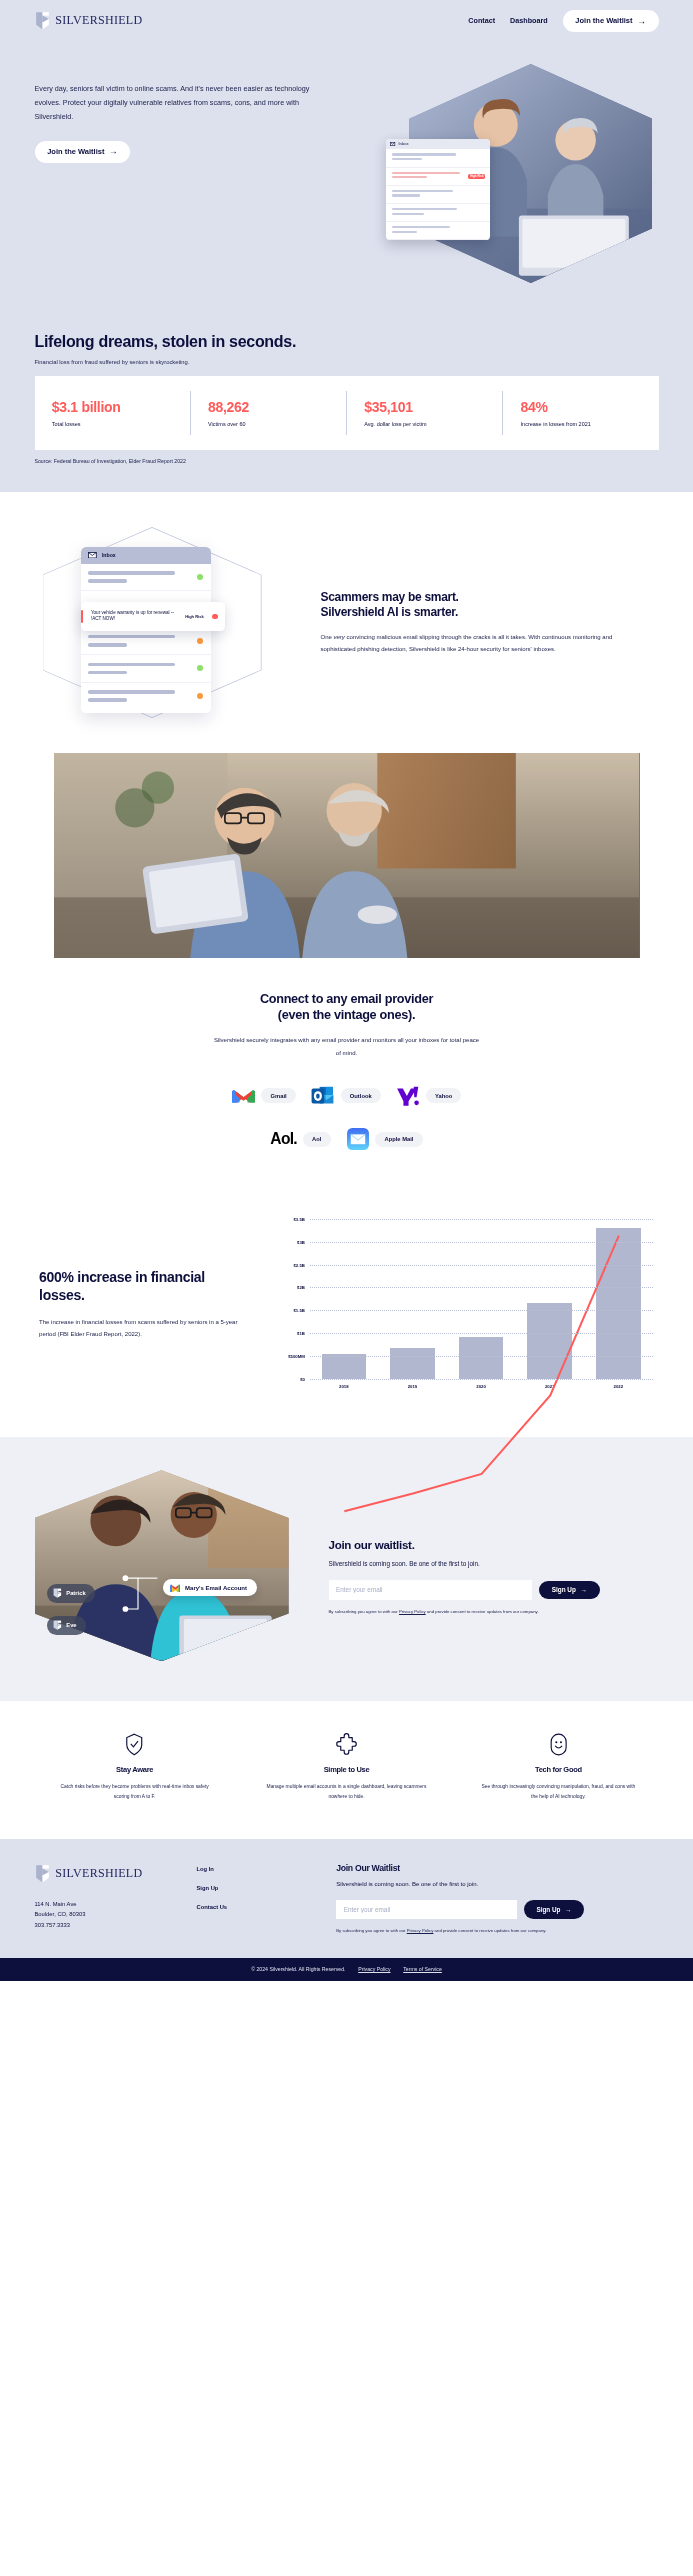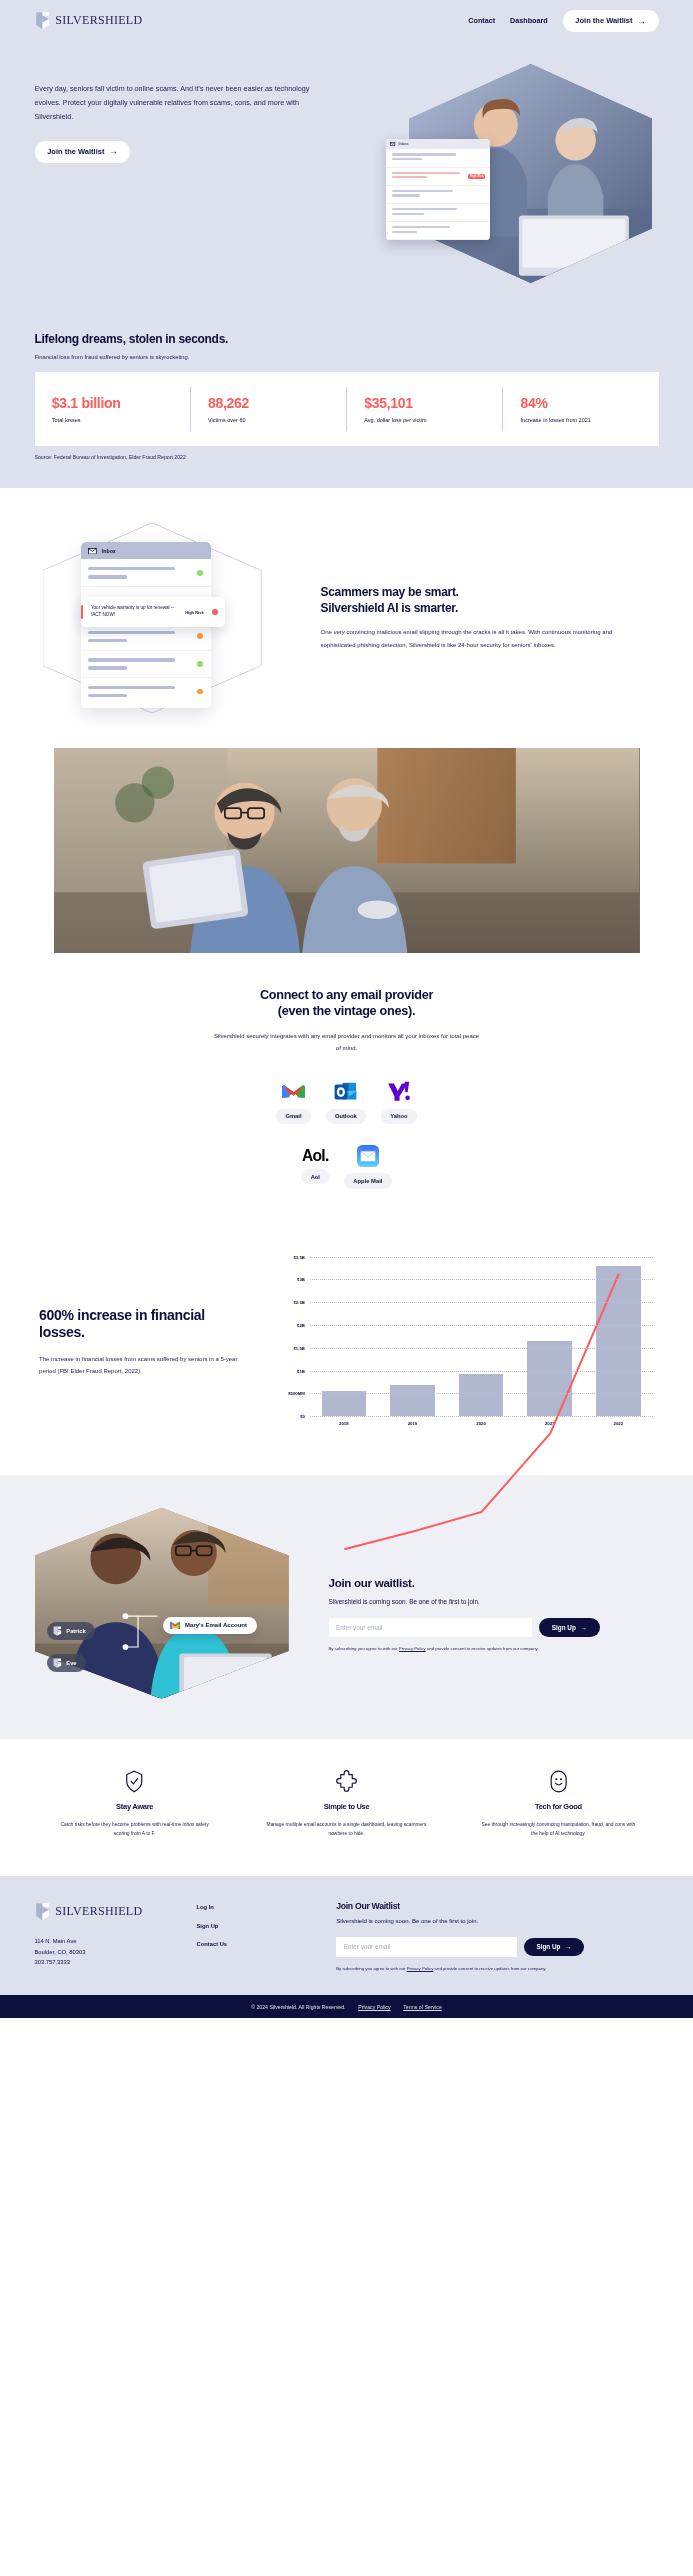--- a/index.html
+++ b/index.html
@@ -75,21 +75,21 @@
   }
   .mail-row { padding: 4px 5.2px; border-bottom: 0.6px solid #eef0f6; display:flex; gap:3.5px; align-items:center;}
   .mail-row .lines { flex: 1; }
   .bar { height: 2.3px; border-radius: 1.2px; background: #c6cbdf; margin-bottom: 2.3px; }
   .mail-row.alert { background: #fff; }
   .mail-row.alert .bar { background: #f0c0c0; }
   .tag-sm { font-size: 2.9px; background:#ff5b5b; color:#fff; border-radius:1.7px; padding:0.6px 1.7px; font-weight:700;}
 
   
   .band-stats { background: #dde1ee; padding: 12.7px 0 28px; }
-  .band-stats h2 { font-size: 12px; }
+  .band-stats h2 { font-size: 16px; }
   .band-stats .sub { font-size: 5.8px; margin-top: 8px; color:#1b1f4b; }
   .stats-card {
     background: #fff; margin-top: 11.6px; display: flex;
     padding: 15px 0; }
   .stat { flex: 1; padding: 8px 17.3px; position: relative; }
   .stat + .stat { border-left: 0.6px solid #c9cee0; }
   .stat .num { color: #ff5b5b; font-size: 14px; font-weight: 800; letter-spacing: -0.3px; }
   .stat .lbl { font-size: 5.5px; margin-top: 5.8px; color:#0d0f3d; }
   .src { font-size: 5.2px; margin-top: 8px; color:#1b1f4b; }
 
@@ -151,21 +151,21 @@
     background: #fff; padding: 15px 15px 17.3px;
   }
   .card-123 h3 { font-size: 11px; line-height:1.25; }
   .card-123 p { font-size: 5.5px; line-height: 2.0; margin-top: 9.2px; }
 
   
   .band-prov { background:#fff; padding: 10.4px 0 40px; text-align:center; }
   .band-prov h2 { font-size: 12.7px; line-height: 1.3; }
   .band-prov .sub { font-size: 6px; line-height: 2.1; margin: 10.4px auto 0; width: 271px; }
   .logos-row { display:flex; justify-content:center; align-items:center; gap: 15px; margin-top: 24px; }
-  .logo-item { display:flex; align-items:center; gap: 5.8px; flex-direction: column; }
+  .logo-item { display:flex; align-items:center; gap: 5.8px; }
   .logo-name {
     background:#f1f2f5; border-radius: 577px; padding: 4.6px 9.2px;
     font-size: 5.8px; font-weight: 700; color:#0d0f3d;
   }
   .glyph { width: 24px; height: 24px; display:flex; align-items:center; justify-content:center;}
 
   
   .band-chart { background:#fff; padding: 21px 0 40px; }
   .chartsec { display:flex; align-items:center; gap: 23px; }
   .chart-text { width: 219px; padding-left: 4.6px;}

